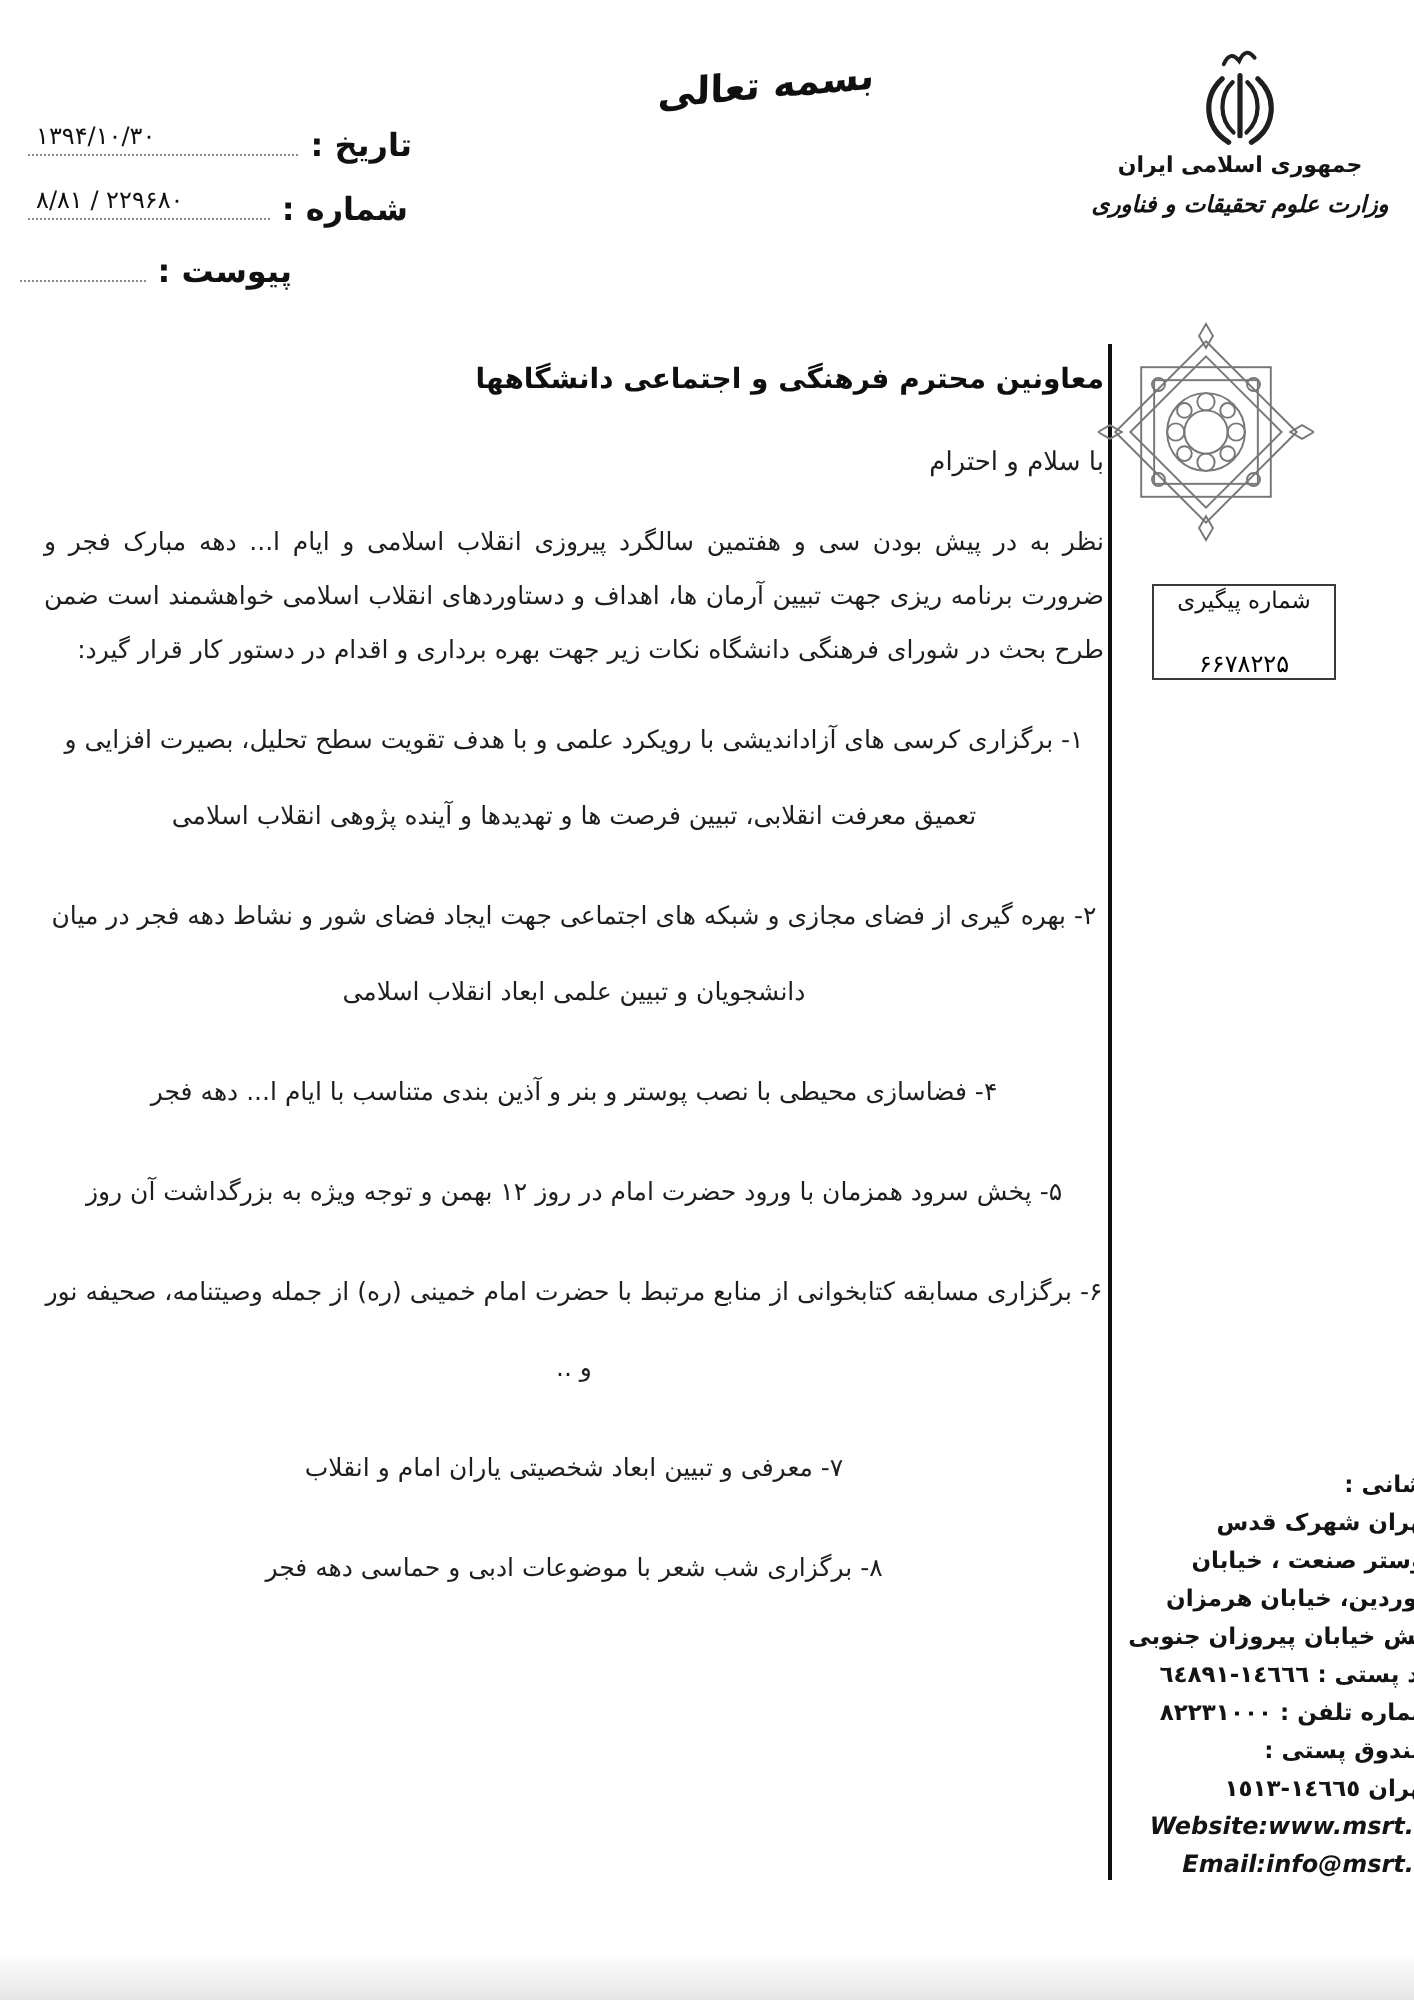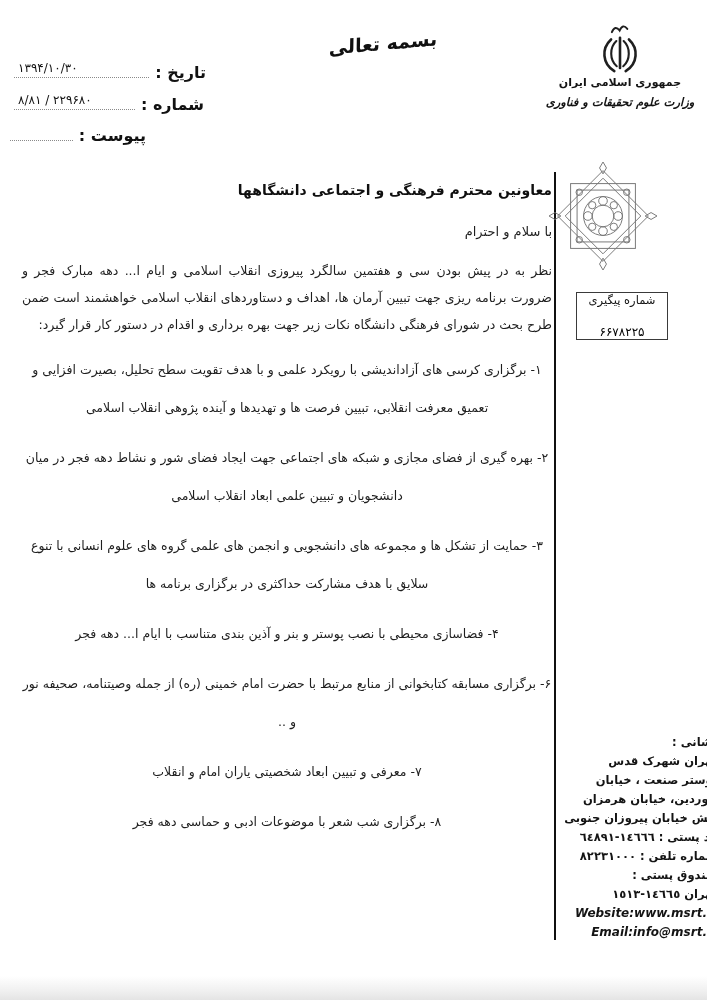--- a/index.html
+++ b/index.html
@@ -123,22 +123,22 @@
     <div class="t1">شماره پیگیری</div>
     <div class="t2">۶۶۷۸۲۲۵</div>
   </div>
 
   <div class="letter">
     <div class="recipient">معاونین محترم فرهنگی و اجتماعی دانشگاهها</div>
     <div class="salutation">با سلام و احترام</div>
     <p class="intro">نظر به در پیش بودن سی و هفتمین سالگرد پیروزی انقلاب اسلامی و ایام ا... دهه مبارک فجر و ضرورت برنامه ریزی جهت تبیین آرمان ها، اهداف و دستاوردهای انقلاب اسلامی خواهشمند است ضمن طرح بحث در شورای فرهنگی دانشگاه نکات زیر جهت بهره برداری و اقدام در دستور کار قرار گیرد:</p>
     <div class="item first">۱- برگزاری کرسی های آزاداندیشی با رویکرد علمی و با هدف تقویت سطح تحلیل، بصیرت افزایی و تعمیق معرفت انقلابی، تبیین فرصت ها و تهدیدها و آینده پژوهی انقلاب اسلامی</div>
     <div class="item">۲- بهره گیری از فضای مجازی و شبکه های اجتماعی جهت ایجاد فضای شور و نشاط دهه فجر در میان دانشجویان و تبیین علمی ابعاد انقلاب اسلامی</div>
-    <div class="item">۳- حمایت از تشکل ها و مجموعه های دانشجویی و انجمن های علمی گروه های علوم انسانی با تنوع سلایق با هدف مشارکت حداکثری در برگزاری برنامه ها</div>
     <div class="item">۴- فضاسازی محیطی با نصب پوستر و بنر و آذین بندی متناسب با ایام ا... دهه فجر</div>
+    <div class="item">۵- پخش سرود همزمان با ورود حضرت امام در روز ۱۲ بهمن و توجه ویژه به بزرگداشت آن روز</div>
     <div class="item">۶- برگزاری مسابقه کتابخوانی از منابع مرتبط با حضرت امام خمینی (ره) از جمله وصیتنامه، صحیفه نور و ..</div>
     <div class="item">۷- معرفی و تبیین ابعاد شخصیتی یاران امام و انقلاب</div>
     <div class="item">۸- برگزاری شب شعر با موضوعات ادبی و حماسی دهه فجر</div>
   </div>
 
   <div class="addr">
     <div class="addr-line">
         <span>نشانی :</span>
       </div>
     <div class="addr-line">

